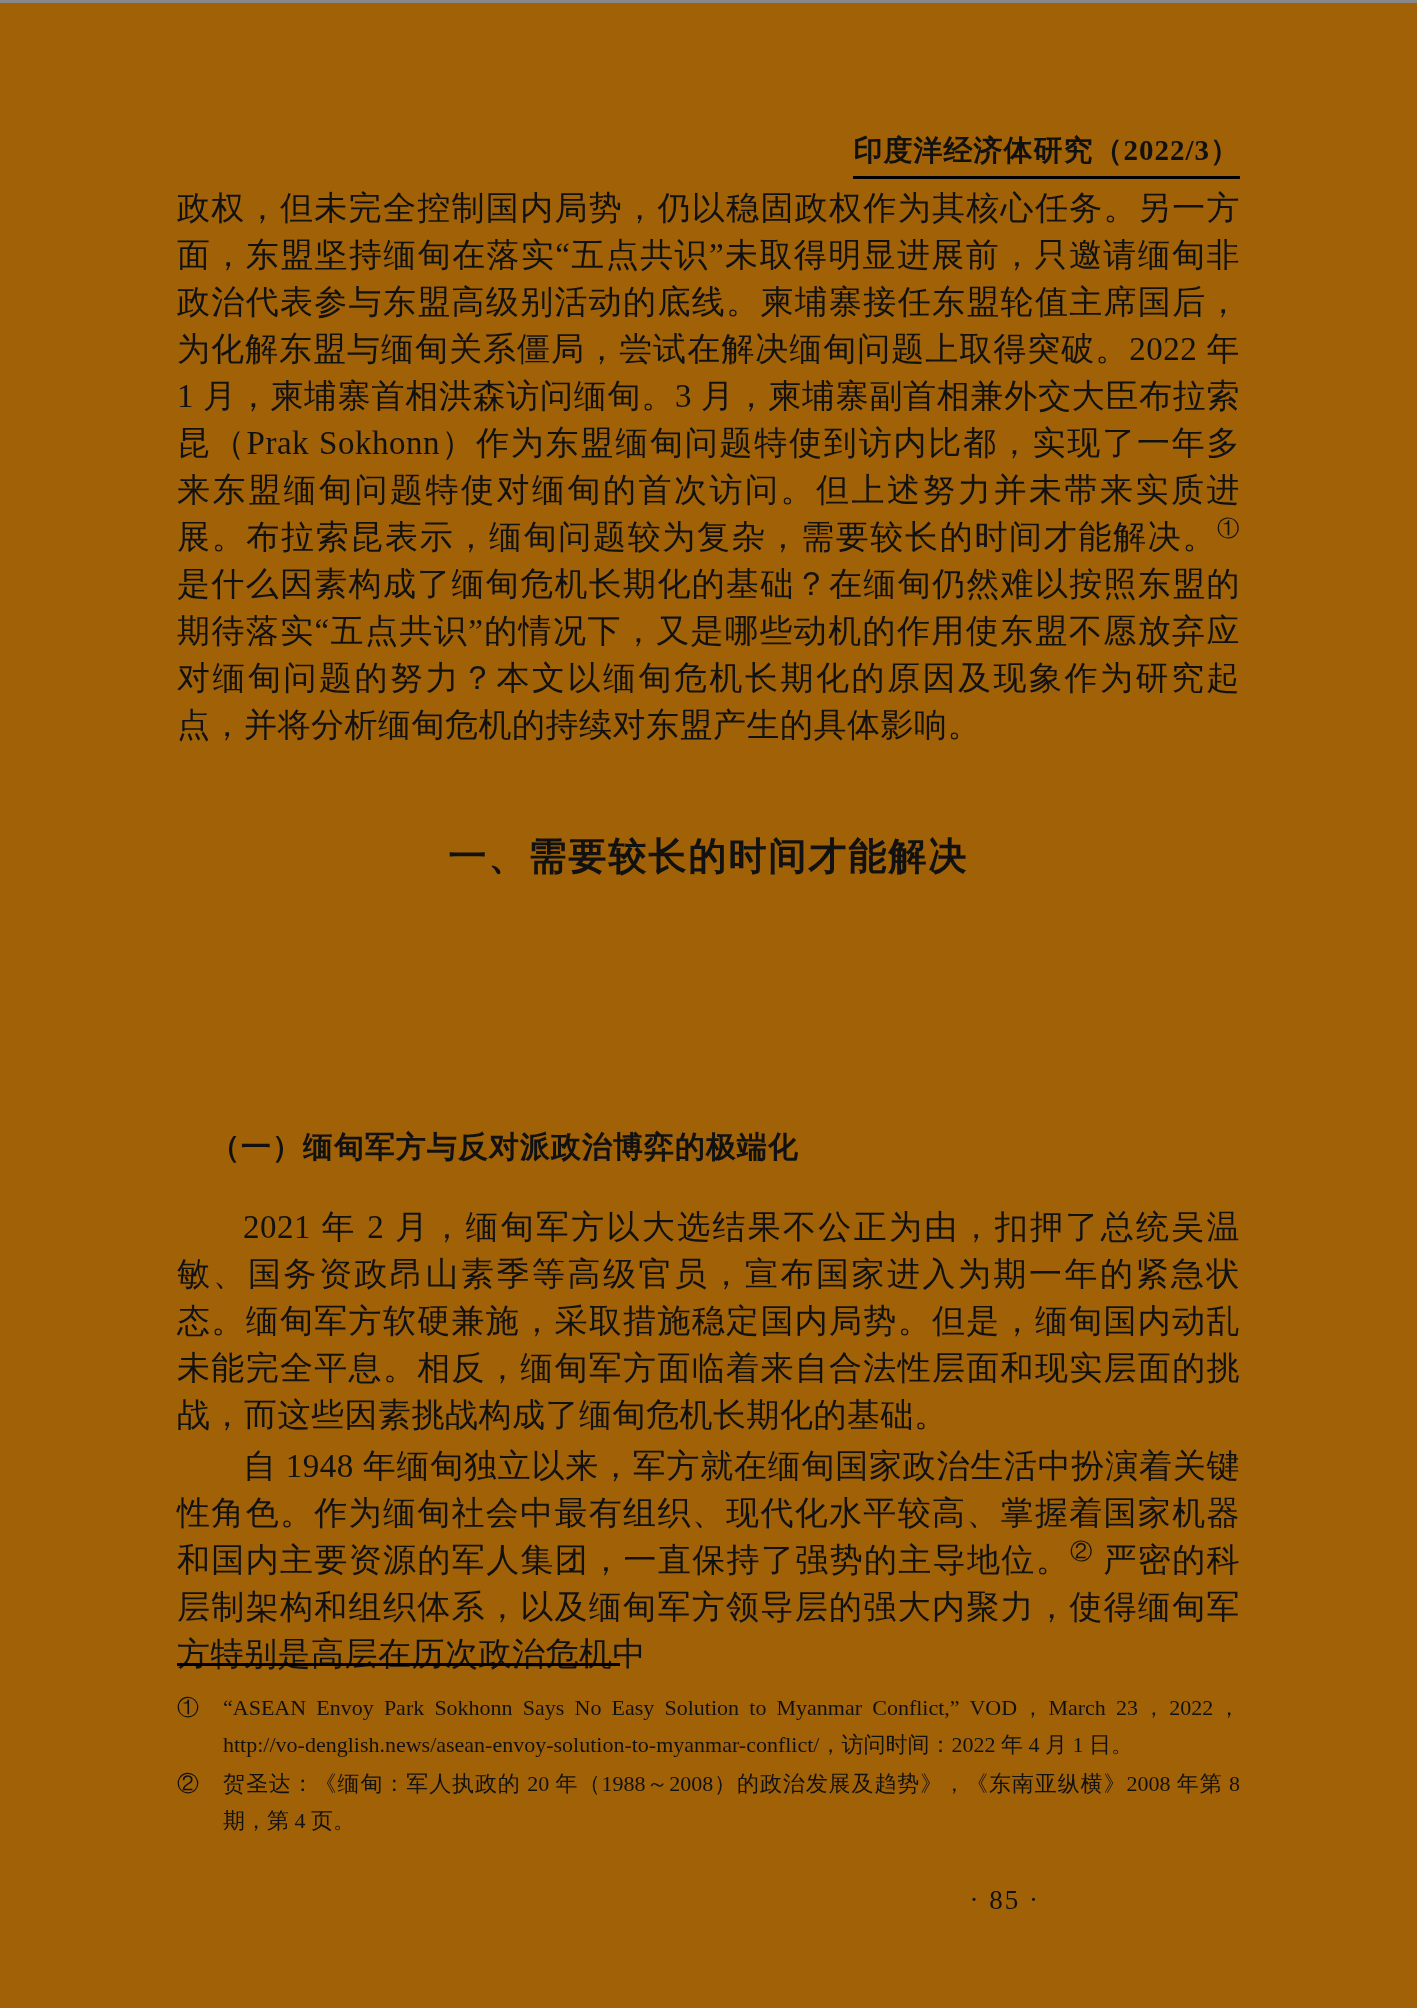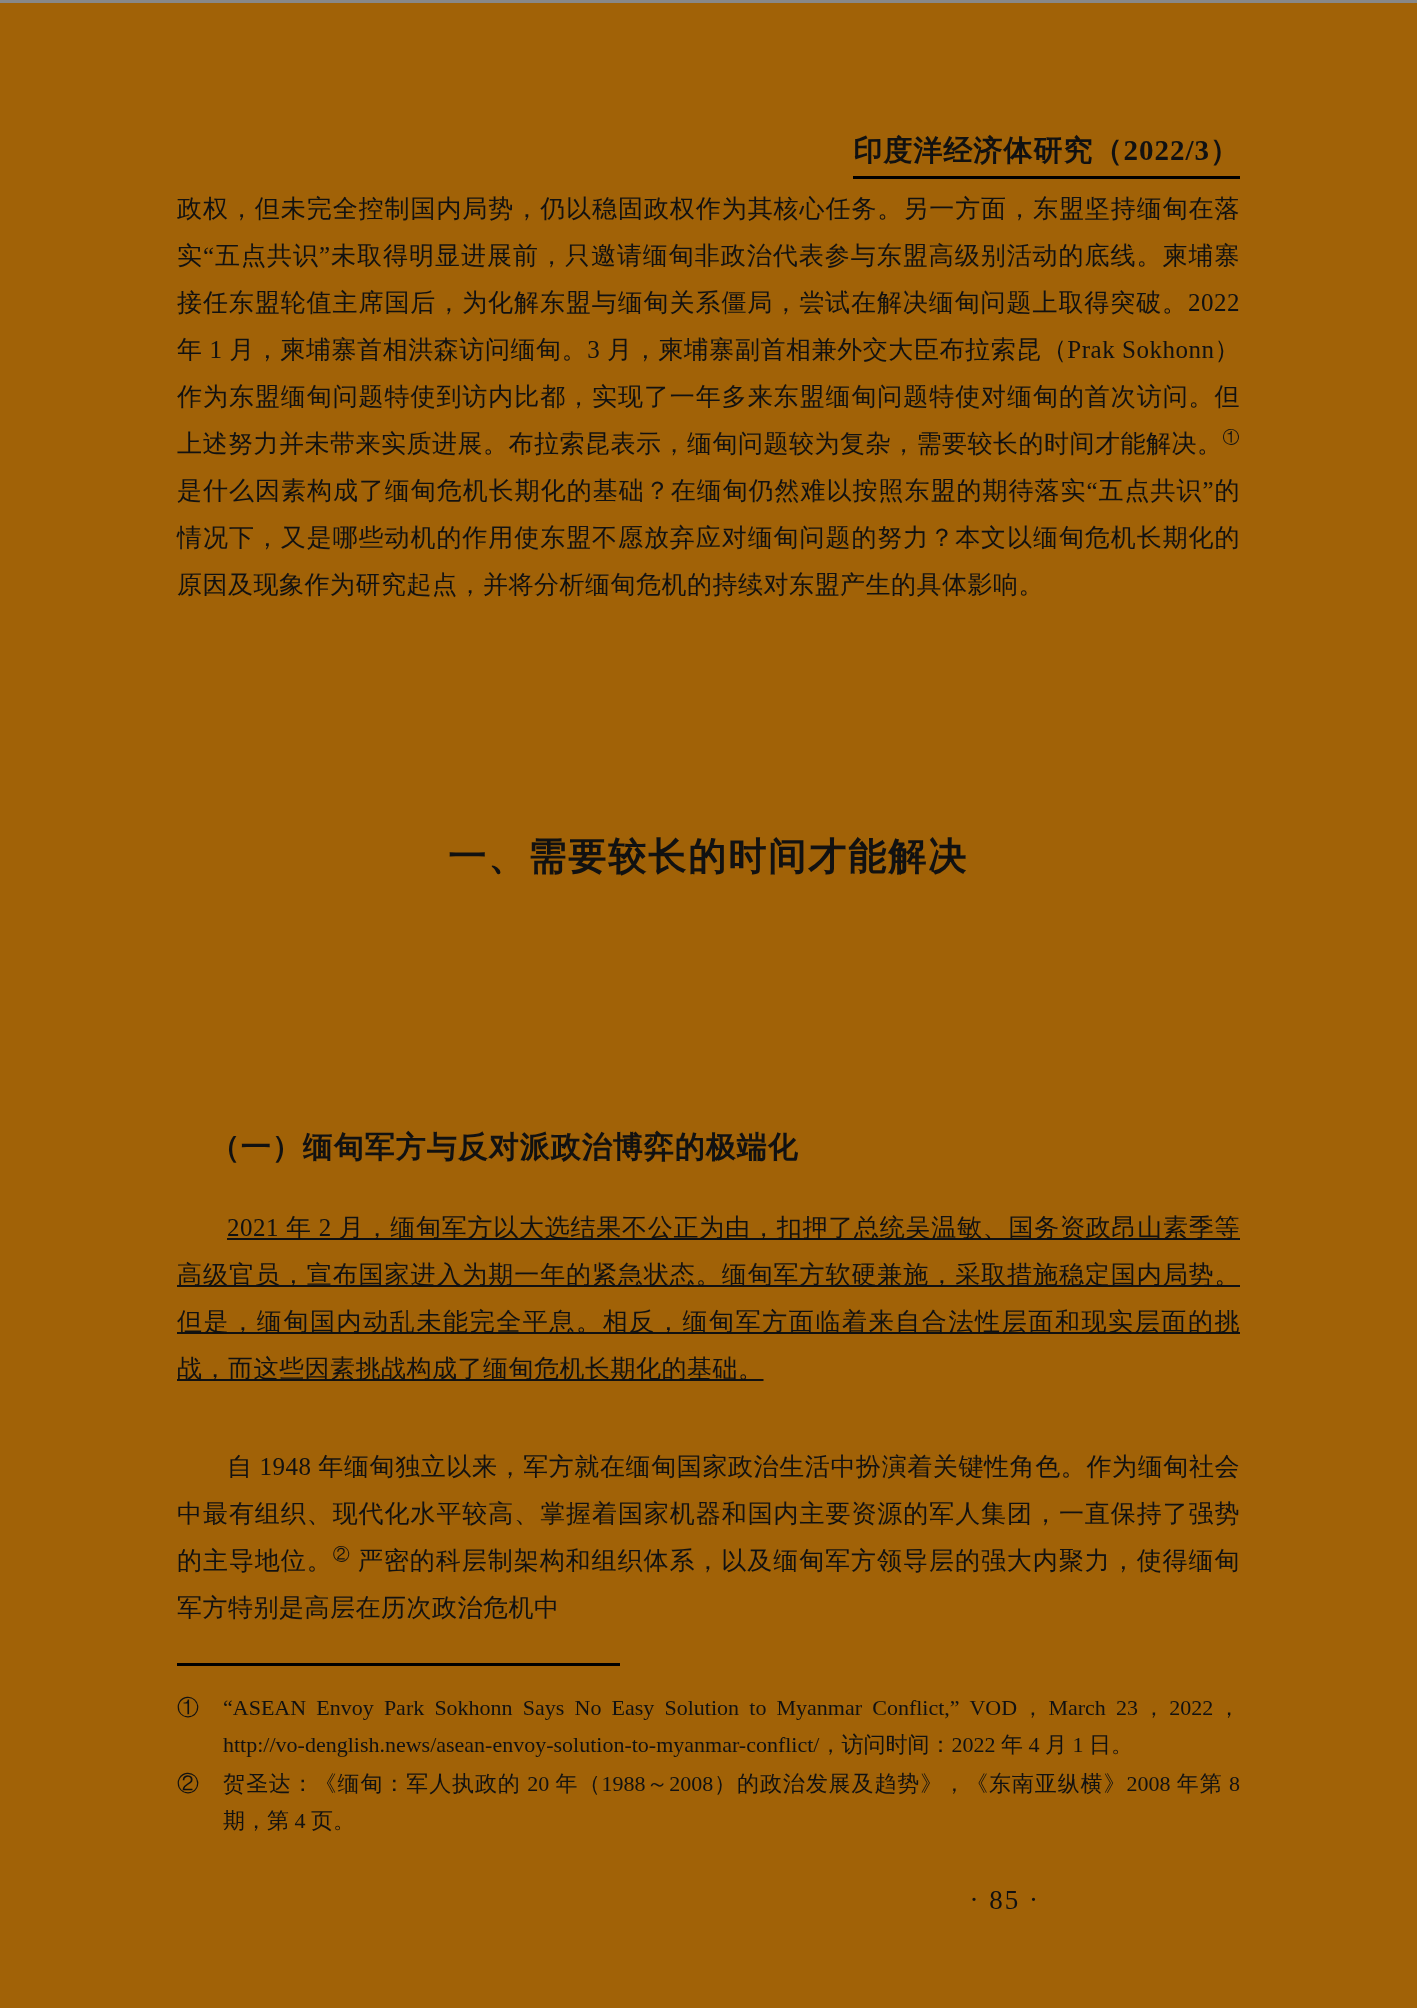--- a/index.html
+++ b/index.html
@@ -21,21 +21,21 @@
     font-size:29px;
     letter-spacing:1px;
     border-bottom:3px solid #000;
     padding-bottom:5px;
   }
   .body-para{
     position:absolute;
     left:177px;
     width:1063px;
     margin:0;
-    font-size:25px;
+    font-size:33px;
     line-height:47px;
     text-align:justify;
     letter-spacing:0.5px;
   }
   .indent{text-indent:2em;}
   .fnref{
     font-size:0.68em;
     vertical-align:super;
     line-height:0;
   }
@@ -106,21 +106,21 @@
 
   <div class="journal-header">印度洋经济体研究（2022/3）</div>
 
   <p class="body-para" style="top:182px;"><span>政权，但未完全控制国内局势，仍以稳固政权作为其核心任务。另一方面，东盟坚持缅甸在落实“五点共识”未取得明显进展前，只邀请缅甸非政治代表参与东盟高级别活动的底线。柬埔寨接任东盟轮值主席国后，为化解东盟与缅甸关系僵局，尝试在解决缅甸问题上取得突破。2022 年 1 月，柬埔寨首相洪森访问缅甸。3 月，柬埔寨副首相兼外交大臣布拉索昆（Prak Sokhonn）作为东盟缅甸问题特使到访内比都，实现了一年多来东盟缅甸问题特使对缅甸的首次访问。但上述努力并未带来实质进展。布拉索昆表示，缅甸问题较为复杂，需要较长的时间才能解决。</span><span class="fnref">①</span><span> 是什么因素构成了缅甸危机长期化的基础？在缅甸仍然难以按照东盟的期待落实“五点共识”的情况下，又是哪些动机的作用使东盟不愿放弃应对缅甸问题的努力？本文以缅甸危机长期化的原因及现象作为研究起点，并将分析缅甸危机的持续对东盟产生的具体影响。</span></p>
 
   <h2 class="section-heading">一、需要较长的时间才能解决</h2>
 
 
   <h3 class="subsection-heading">（一）缅甸军方与反对派政治博弈的极端化</h3>
 
-  <p class="body-para indent" style="top:1201px;text-decoration:underline;">2021 年 2 月，缅甸军方以大选结果不公正为由，扣押了总统吴温敏、国务资政昂山素季等高级官员，宣布国家进入为期一年的紧急状态。缅甸军方软硬兼施，采取措施稳定国内局势。但是，缅甸国内动乱未能完全平息。相反，缅甸军方面临着来自合法性层面和现实层面的挑战，而这些因素挑战构成了缅甸危机长期化的基础。</p>
+  <p class="body-para indent" style="top:1201px;">2021 年 2 月，缅甸军方以大选结果不公正为由，扣押了总统吴温敏、国务资政昂山素季等高级官员，宣布国家进入为期一年的紧急状态。缅甸军方软硬兼施，采取措施稳定国内局势。但是，缅甸国内动乱未能完全平息。相反，缅甸军方面临着来自合法性层面和现实层面的挑战，而这些因素挑战构成了缅甸危机长期化的基础。</p>
 
   <p class="body-para indent" style="top:1440px;"><span>自 1948 年缅甸独立以来，军方就在缅甸国家政治生活中扮演着关键性角色。作为缅甸社会中最有组织、现代化水平较高、掌握着国家机器和国内主要资源的军人集团，一直保持了强势的主导地位。</span><span class="fnref">②</span><span> 严密的科层制架构和组织体系，以及缅甸军方领导层的强大内聚力，使得缅甸军方特别是高层在历次政治危机中</span></p>
 
   <div class="fn-sep"></div>
 
   <div class="footnotes">
     <div class="footnote">
       <span class="fn-marker">①</span>
       <span class="fn-text">“ASEAN Envoy Park Sokhonn Says No Easy Solution to Myanmar Conflict,” VOD，March 23，2022，http://vo-denglish.news/asean-envoy-solution-to-myanmar-conflict/，访问时间：2022 年 4 月 1 日。</span>
     </div>

